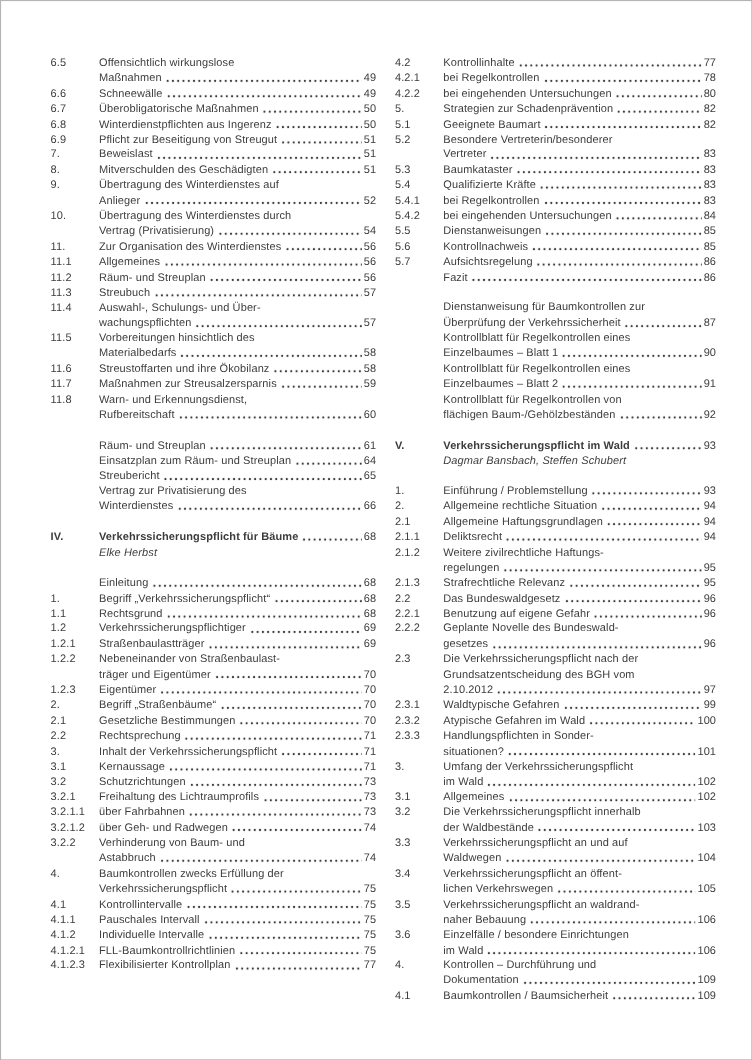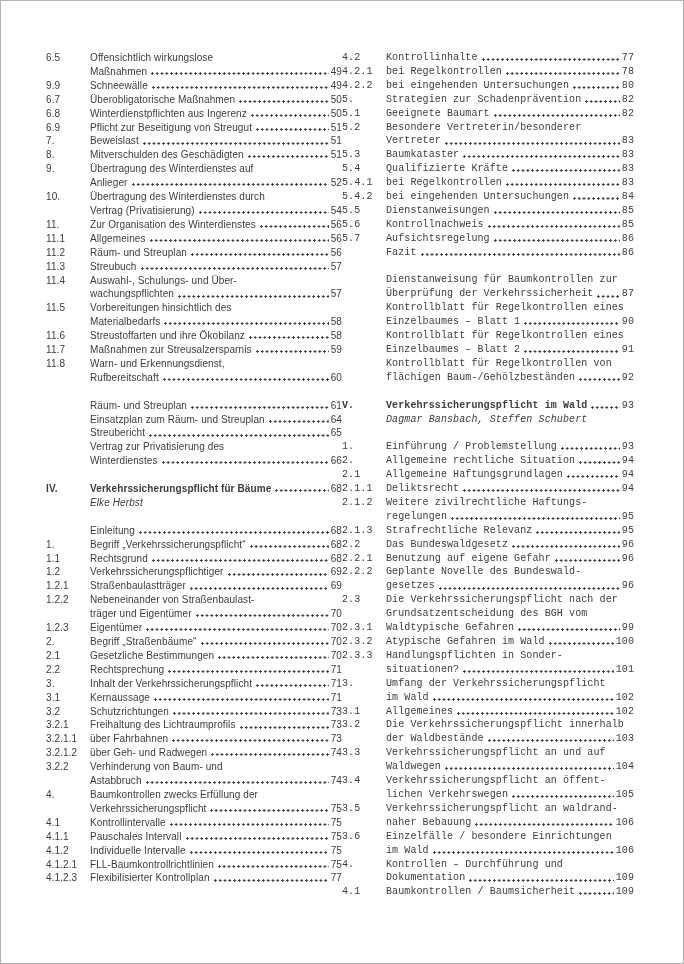--- a/index.html
+++ b/index.html
@@ -4,21 +4,21 @@
 <style>
   html,body{margin:0;padding:0;background:#ffffff;}
   .page{
     width:684px;height:964px;box-sizing:border-box;
     border:1px solid #b4b4b4;background:#ffffff;position:relative;overflow:hidden;
     font-family:"Liberation Sans",sans-serif;font-size:10px;line-height:13.9px;
     color:#3c3c3b;letter-spacing:0.1px;
   }
   .content{position:absolute;left:45px;top:50px;display:flex;}
   .col{width:296px;flex:0 0 auto;}
-  .col.col2{width:292px;font-family:Liberation Mono, monospace;}
+  .col.col2{width:292px;margin-left:17px;}
   .entry{margin:0;}
   .tline{display:flex;}
   .num{flex:0 0 44px;}
   .txt{white-space:nowrap;flex:0 0 auto;}
   .leader{
     flex:1 1 auto;min-width:6px;margin:0 2px 0 3px;
     background-image:radial-gradient(circle,#3c3c3b 0.95px,rgba(0,0,0,0) 1.3px);
     background-size:4.8px 4.8px;background-repeat:repeat-x;
     background-position:left bottom 3px;
   }
@@ -40,21 +40,21 @@
           </div>
           <div class="tline">
             <span class="num"></span>
             <span class="txt">Maßnahmen</span>
             <span class="leader"></span>
             <span class="pg">49</span>
           </div>
         </div>
         <div class="entry">
           <div class="tline">
-            <span class="num">9.9</span>
+            <span class="num">6.6</span>
             <span class="txt">Schneewälle</span>
             <span class="leader"></span>
             <span class="pg">49</span>
           </div>
         </div>
         <div class="entry">
           <div class="tline">
             <span class="num">6.7</span>
             <span class="txt">Überobligatorische Maßnahmen</span>
             <span class="leader"></span>
@@ -714,20 +714,26 @@
           </div>
         </div>
         <div class="entry">
           <div class="tline">
             <span class="num">2.3</span>
             <span class="txt">Die Verkehrssicherungspflicht nach der</span>
           </div>
           <div class="tline">
             <span class="num"></span>
             <span class="txt">Grundsatzentscheidung des BGH vom</span>
+          </div>
+          <div class="tline">
+            <span class="num"></span>
+            <span class="txt">2.10.2012</span>
+            <span class="leader"></span>
+            <span class="pg">97</span>
           </div>
         </div>
         <div class="entry">
           <div class="tline">
             <span class="num">2.3.1</span>
             <span class="txt">Waldtypische Gefahren</span>
             <span class="leader"></span>
             <span class="pg">99</span>
           </div>
         </div>

